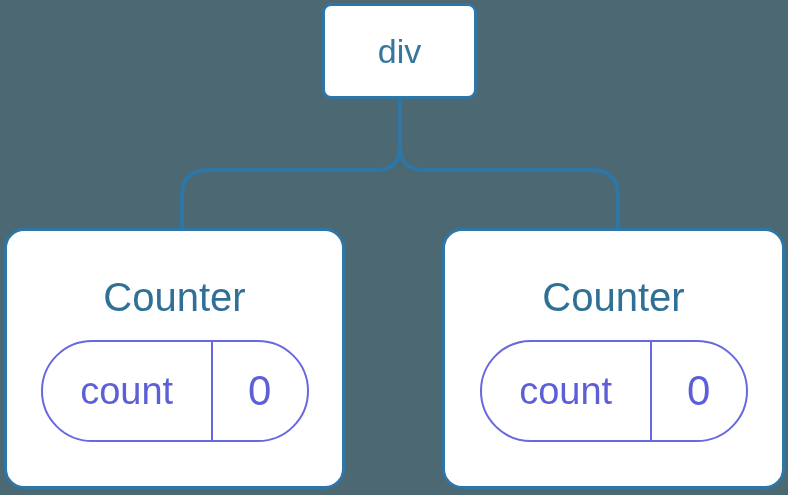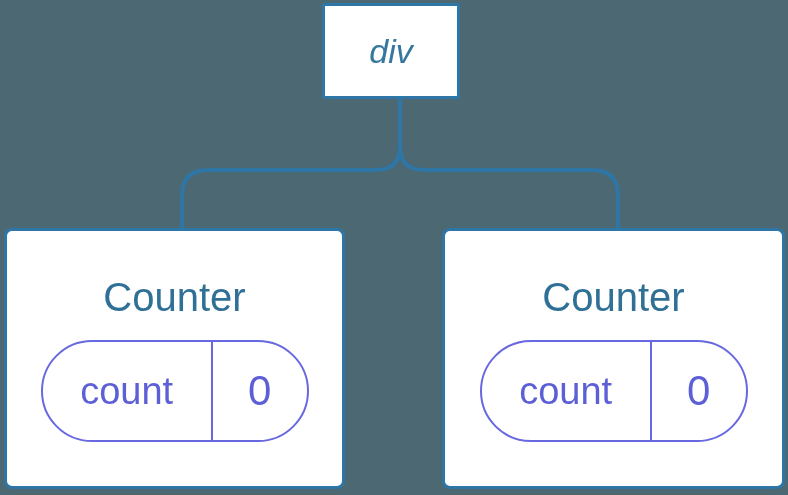--- a/index.html
+++ b/index.html
@@ -35,35 +35,34 @@
     stroke-linecap: round;
   }
   .node {
     position: absolute;
     background: var(--node-bg);
     border: 3.5px solid var(--node-border-blue);
   }
   .root-node {
     left: 322px;
     top: 3px;
-    width: 138px;
+    width: 155px;
     height: 96px;
-    border-radius: 2px;
+    border-radius: 9px;
     display: flex;
     align-items: center;
     justify-content: center;
     font-size: 34px;
     color: var(--root-label-blue);
-    font-style: italic;
   }
   .counter-node {
     top: 228px;
     width: 341px;
     height: 261px;
-    border-radius: 8px;
+    border-radius: 20px;
   }
   .counter-node.left  { left: 4px; }
   .counter-node.right { left: 442px; width: 343px; }
   .counter-title {
     margin-top: 44px;
     text-align: center;
     font-size: 40px;
     line-height: 44px;
     color: var(--component-title-blue);
   }

